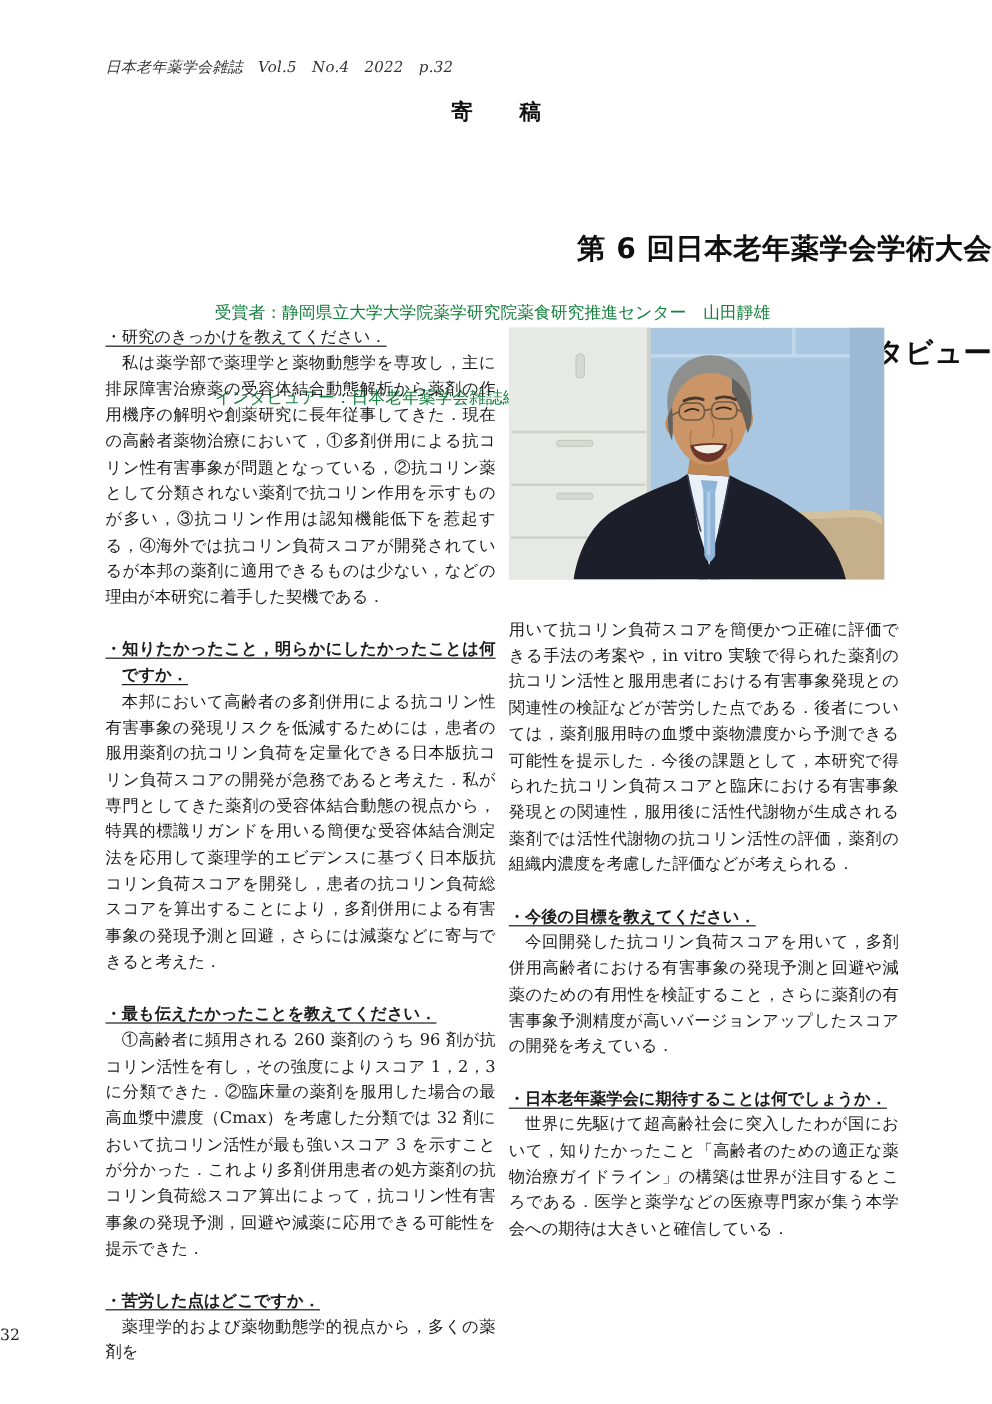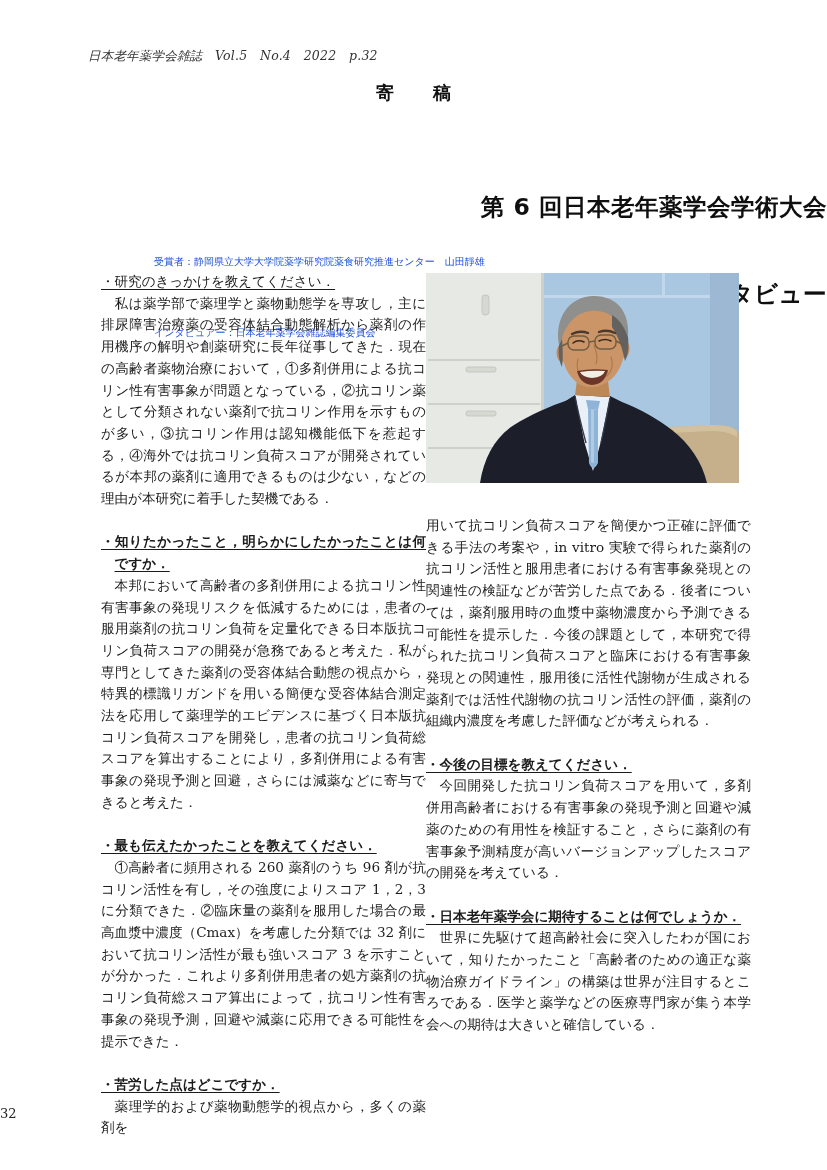--- a/index.html
+++ b/index.html
@@ -19,22 +19,22 @@
   .kiko-dots{
     flex:1;margin-left:14px;height:3px;align-self:center;margin-top:8px;
     background-image:radial-gradient(circle at 1.2px 1.2px,#4a4a4a 1px,rgba(0,0,0,0) 1.3px);
     background-size:4.6px 3px;background-repeat:repeat-x;
   }
   .article-title{
     position:absolute;left:0;top:135px;width:827px;text-align:right;
     font-family:"DejaVu Sans", sans-serif;font-weight:700;font-size:23.5px;line-height:29px;
     color:#0f0f0f;letter-spacing:.5px;white-space:pre;
   }
-  .credits{position:absolute;left:154px;top:203px;font-size:10px;line-height:23.5px;color:#1d4ed8;white-space:pre;}
-  .columns{position:absolute;left:88px;top:271px;width:661px;display:flex;margin-left:13px;}
+  .credits{position:absolute;left:179px;top:203px;font-size:14px;line-height:23.5px;color:#15803d;white-space:pre;}
+  .columns{position:absolute;left:88px;top:271px;width:661px;display:flex;gap:11px;}
   .col{width:325px;font-size:13.55px;line-height:21.7px;text-align:justify;color:#1b1b1b;}
   .col p{margin:0;}
   .q{
     text-indent:-1em;padding-left:1em;
     text-decoration:underline;text-underline-offset:3px;text-decoration-thickness:1px;
   }
   .a{text-indent:1em;}
   .a.cont{text-indent:0;}
   .gap{margin-top:21.7px !important;font-weight:bold;}
   figure.photo{margin:2px 0 32px 0;width:313px;height:210px;line-height:0;}

